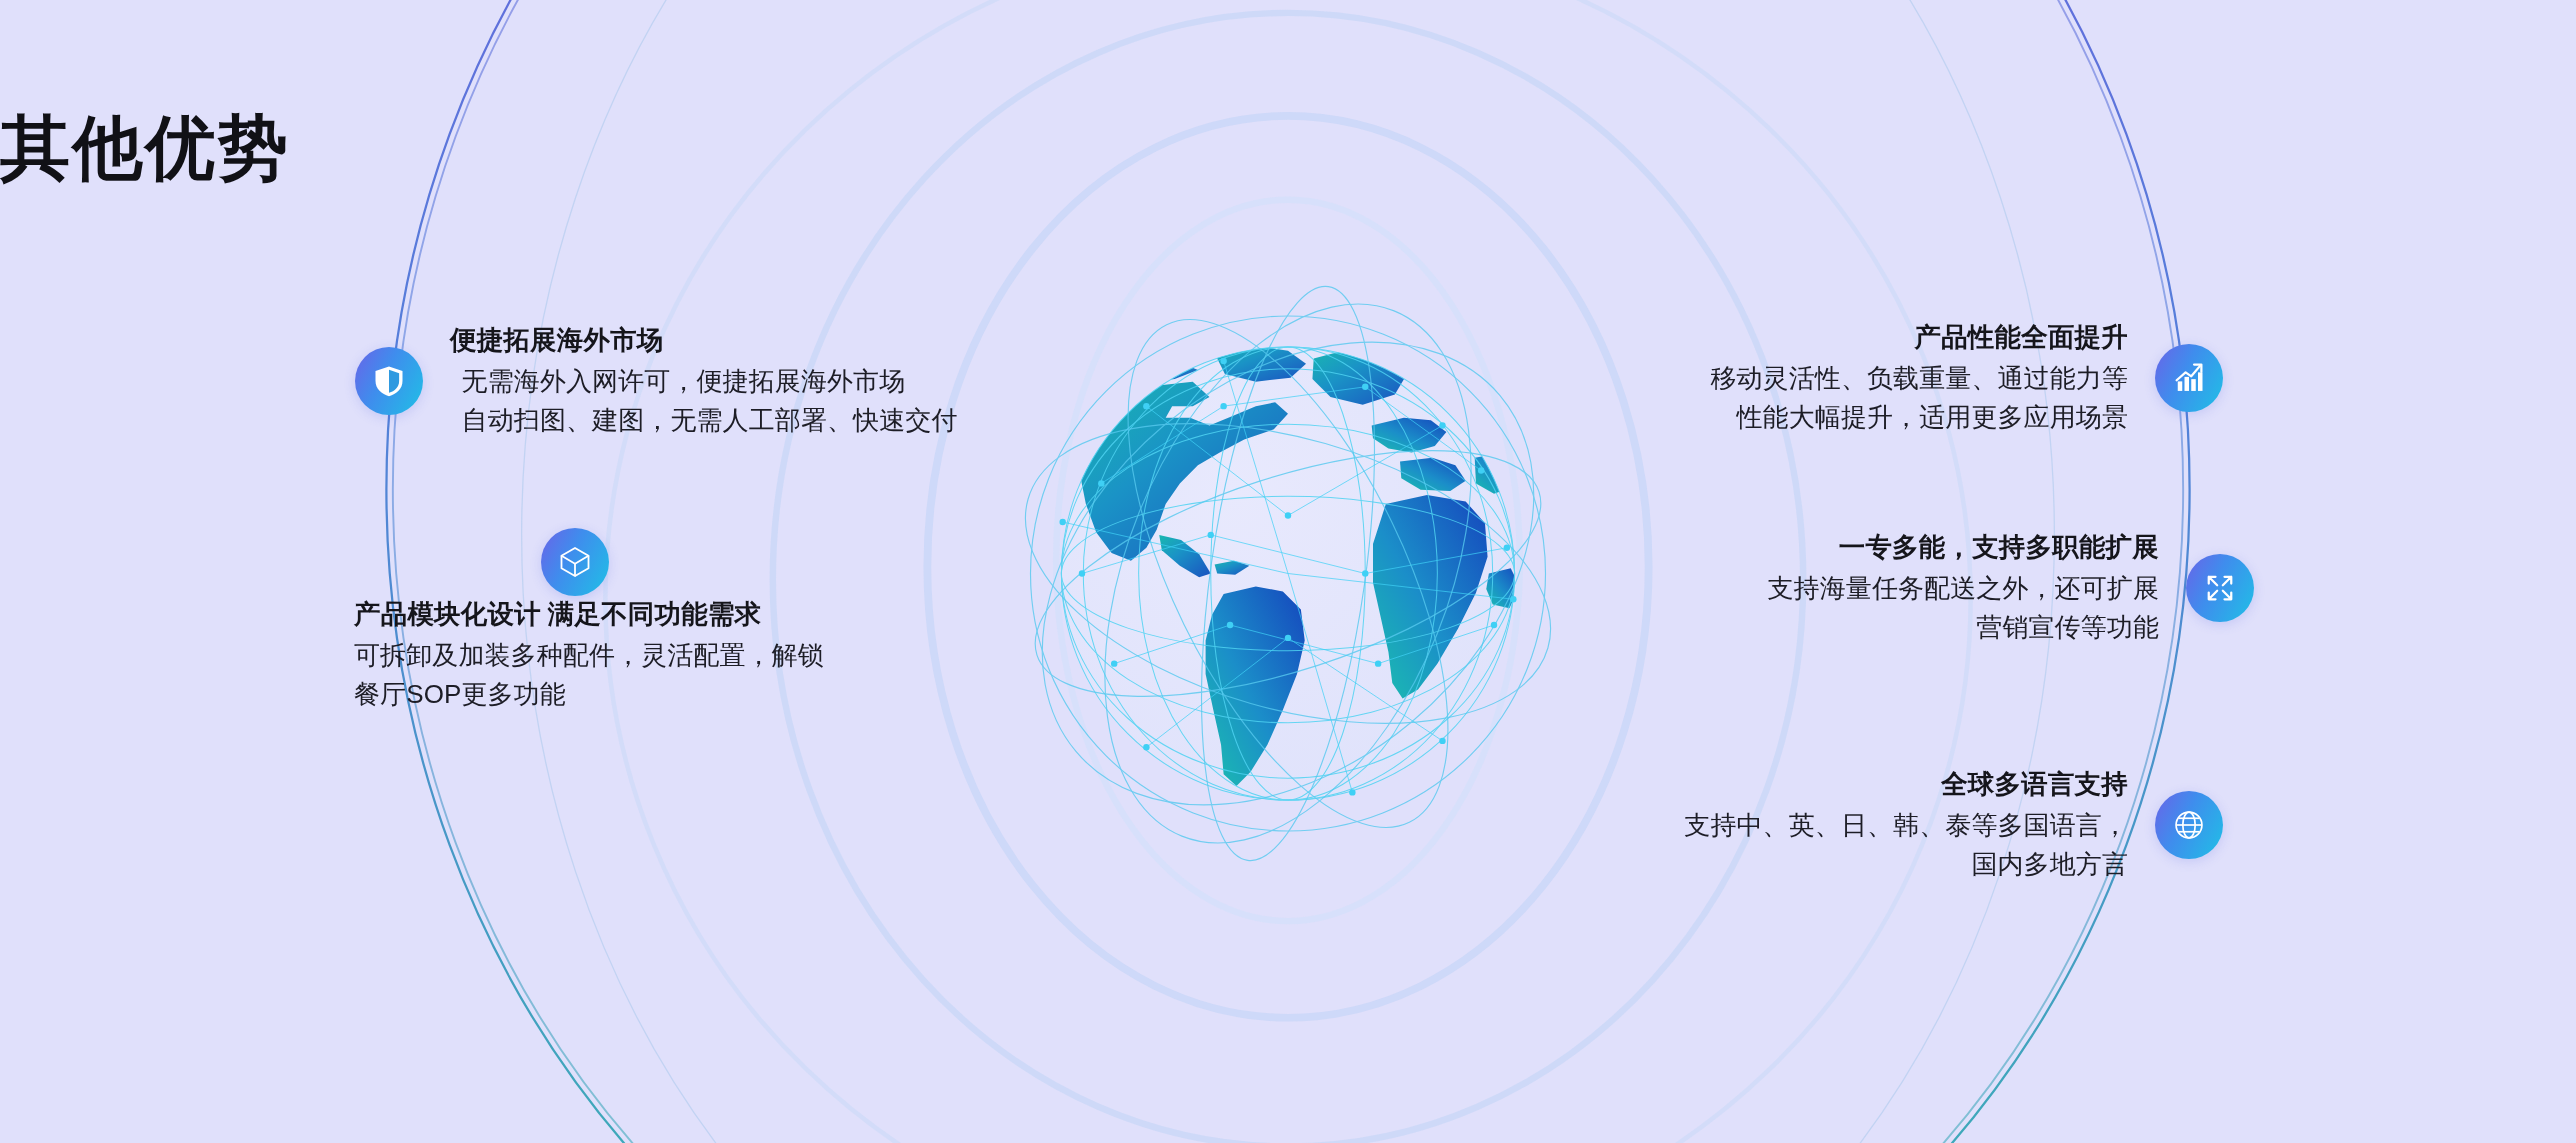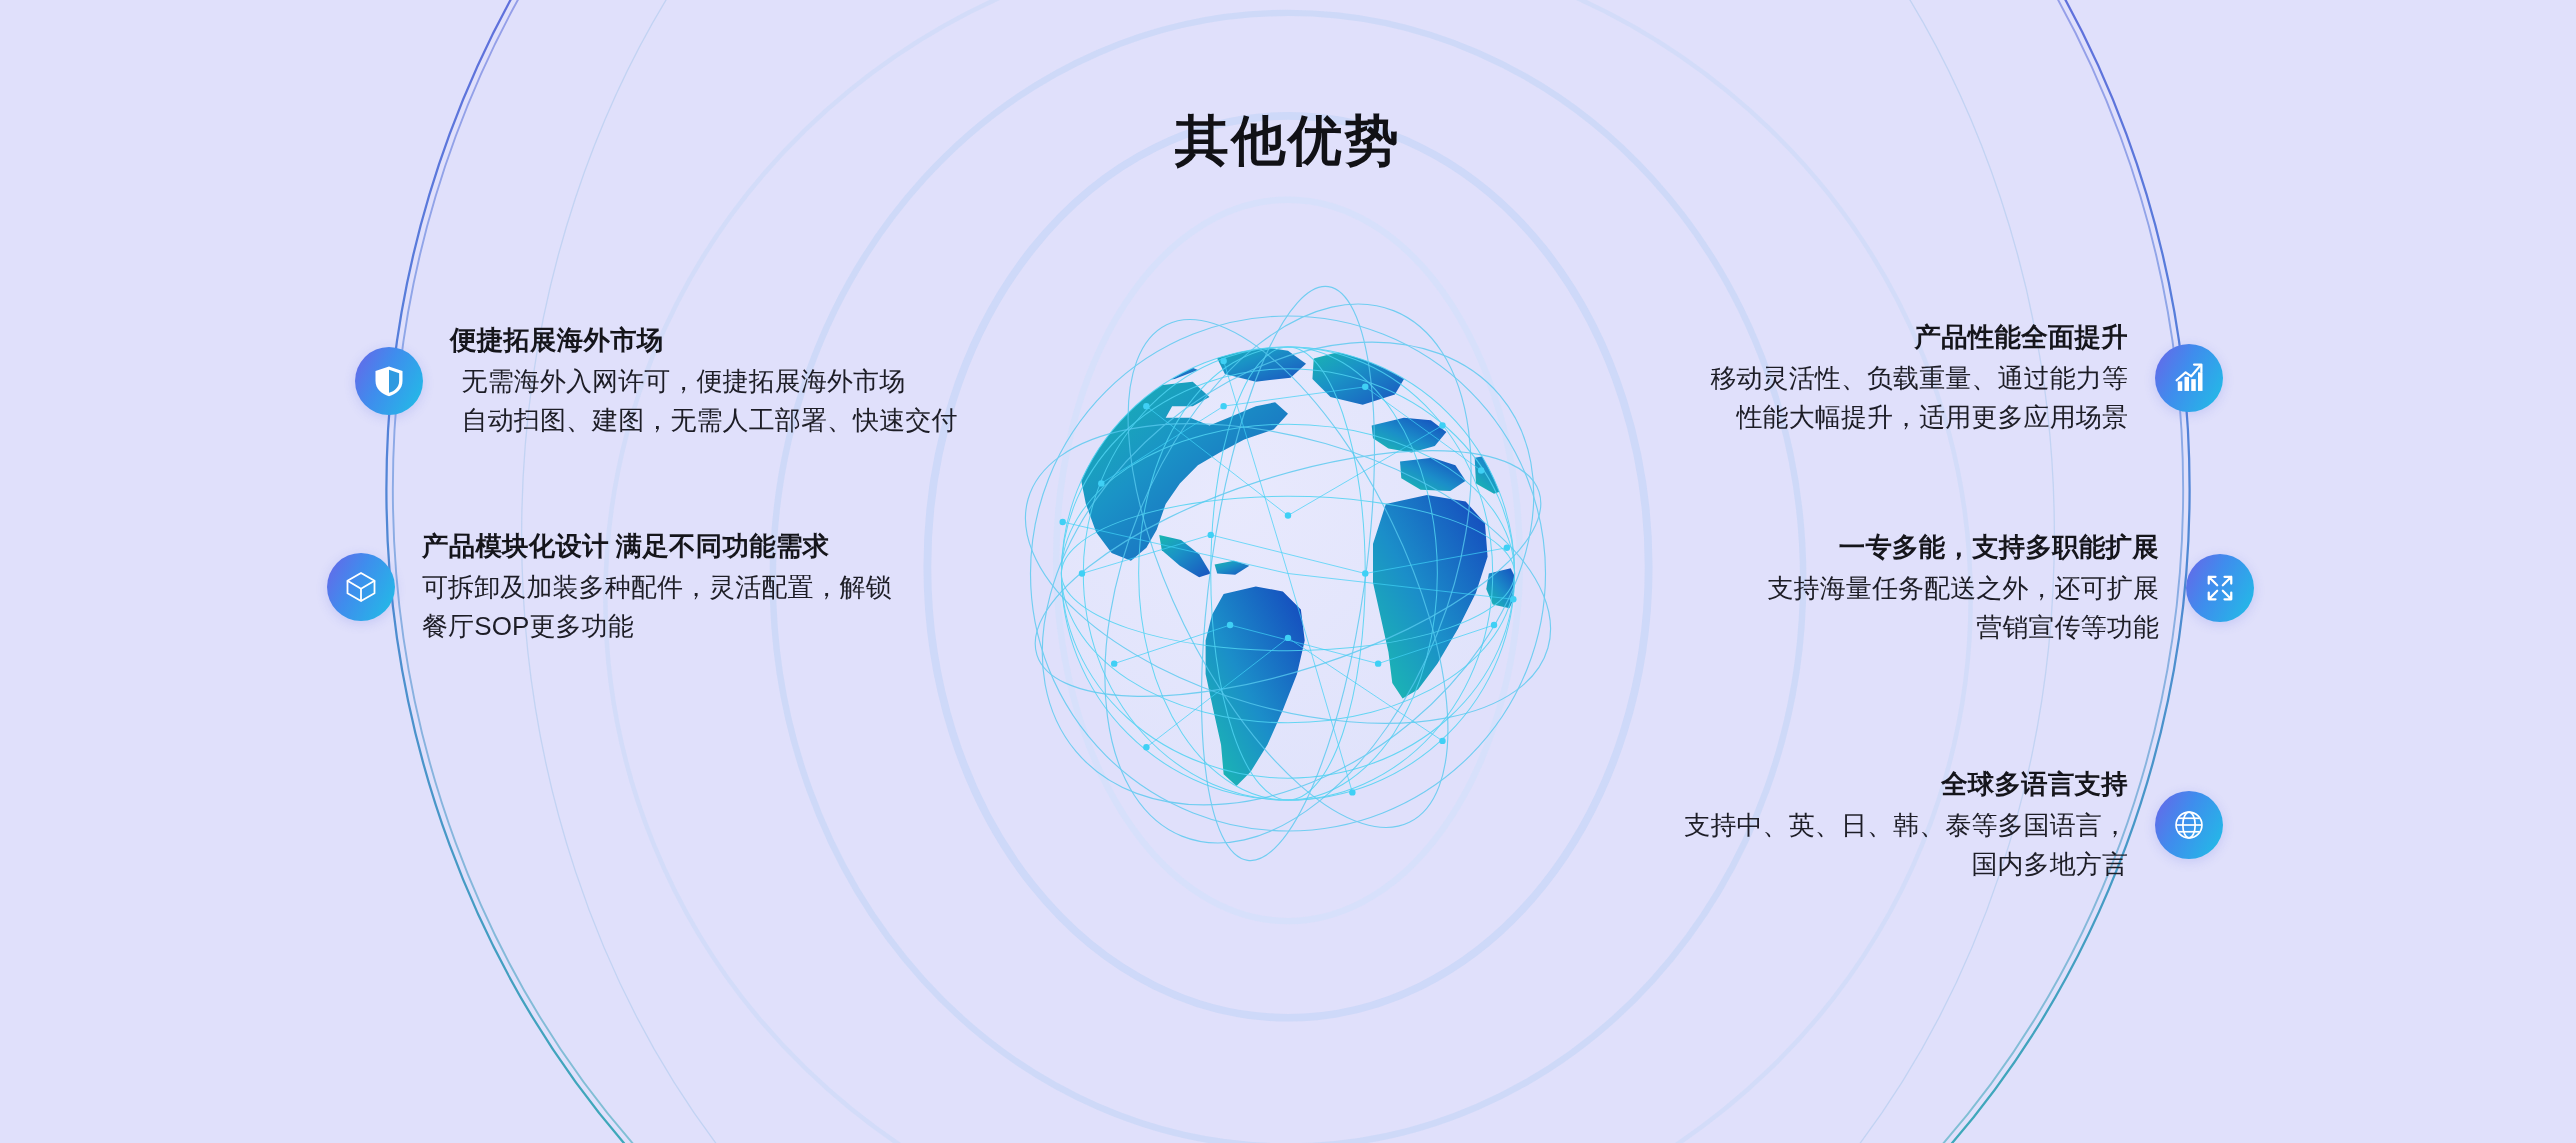--- a/index.html
+++ b/index.html
@@ -9,22 +9,22 @@
     font-family:"Liberation Sans","DejaVu Sans",sans-serif;
     position:relative;
   }
   #stage{position:absolute;inset:0;width:2576px;height:1144px;}
 
   
   .bg-svg{position:absolute;left:0;top:0;width:2576px;height:1144px;pointer-events:none;}
 
   
   .title{
-    position:absolute;left:0;top:113px;width:2576px;text-align:center;
-    font-size:54px;font-weight:700;color:#111116;letter-spacing:2.6px;
+    position:absolute;left:0;top:113px;width:2576px;
+    font-size:70px;font-weight:700;color:#111116;letter-spacing:2.6px;
     line-height:1;
   }
 
   
   .globe-wrap{position:absolute;left:953px;top:213px;width:670px;height:721px;}
   .globe-svg{width:100%;height:100%;display:block;}
 
   
   .feature{position:absolute;display:flex;align-items:center;}
   .feature.left{flex-direction:row;}
@@ -200,21 +200,21 @@
         <path d="M32 32 H50 C50 43 42 50 32 53 Z" fill="#2f9ae0"></path>
       </svg>
     </span>
     <span class="feature-text">
       <span class="f-title">便捷拓展海外市场</span>
       <span class="f-line">无需海外入网许可，便捷拓展海外市场</span>
       <span class="f-line">自动扫图、建图，无需人工部署、快速交付</span>
     </span>
   </div>
 
-  <div class="feature left" style="left:327px;top:528px;">
+  <div class="feature left" style="left:327px;top:528px;flex-direction:column;">
     <span class="icon-bubble">
       <svg viewBox="0 0 64 64" fill="none" stroke="#ffffff" stroke-width="3.2" stroke-linejoin="round">
         <path d="M32 7 L56 21 L32 35 L8 21 Z"></path>
         <path d="M8 21 V43 L32 57 V35"></path>
         <path d="M56 21 V43 L32 57"></path>
       </svg>
     </span>
     <span class="feature-text">
       <span class="f-title">产品模块化设计  满足不同功能需求</span>
       <span class="f-line noind">可拆卸及加装多种配件，灵活配置，解锁</span>

